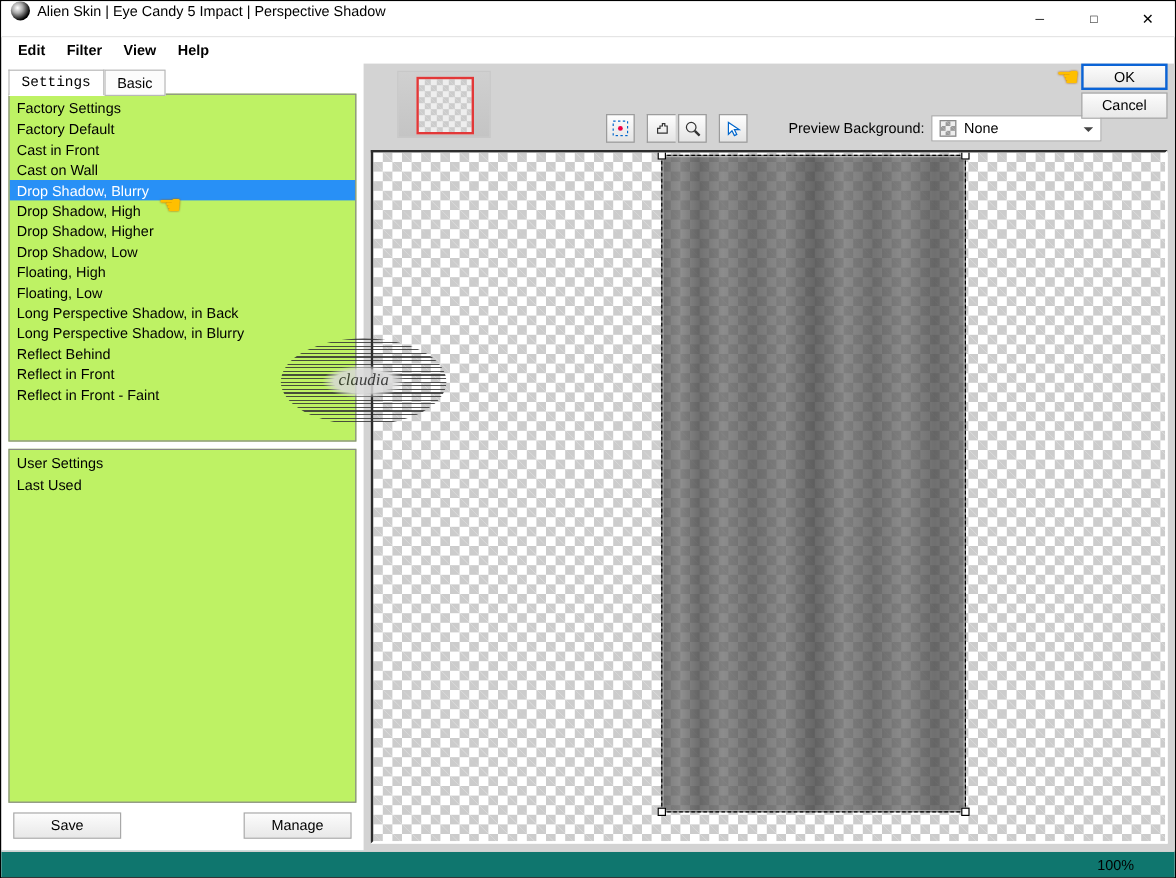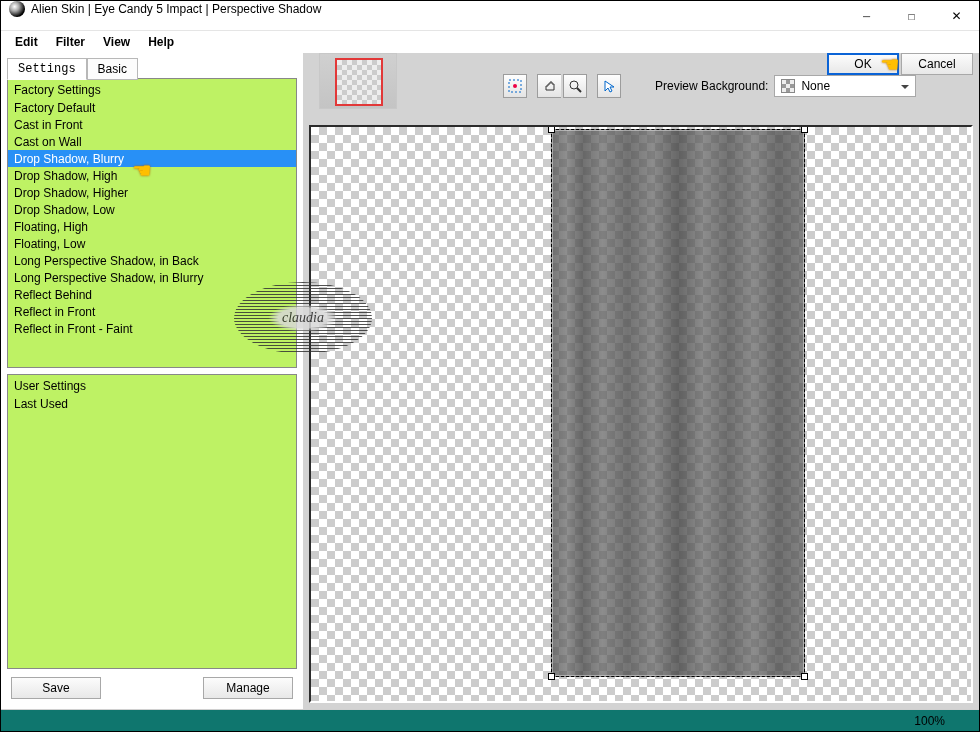--- a/index.html
+++ b/index.html
@@ -135,22 +135,23 @@
     display: flex;
     flex-direction: column;
     background: #d4d4d4;
     background: #d8d8d8;
     background: #d3d3d3;
     position: relative;
   }
   .toprow {
     height: 72px;
     display: flex;
-    padding-left: 16px;
-    gap: 26px;
+    align-items: flex-end;
+    padding-left: 28px;
+    gap: 16px;
   }
   .thumb {
     width: 48px; height: 48px;
     border: 2px solid #e03030;
     border: 2px solid #e23838;
     position: absolute;
     top: 4px; left: 46px;
     background-image:
       linear-gradient(45deg,#ccc 25%,transparent 25%,transparent 75%,#ccc 75%),
       linear-gradient(45deg,#ccc 25%,transparent 25%,transparent 75%,#ccc 75%);
@@ -207,21 +208,21 @@
     background-position: 0 0, 4px 4px;
     border: 1px solid #888;
   }
   .select::after {
     content: ""; position: absolute; right: 6px; top: 9px;
     border: 4px solid transparent; border-top-color: #444;
   }
   .okcancel {
     position: absolute;
     top: 0; right: 6px;
-    display: flex; flex-direction: row; gap: 2px;
+    display: flex; flex-direction: column; gap: 2px;
     align-items: flex-end;
   }
   .okbtn, .cancelbtn {
     width: 72px; height: 22px;
     border: 1px solid #a8a8a8;
     background: linear-gradient(#fcfcfc,#e8e8e8);
     font-size: 12px;
     display:flex;align-items:center;justify-content:center;
   }
   .okbtn { border: 2px solid #0a63d6; }

